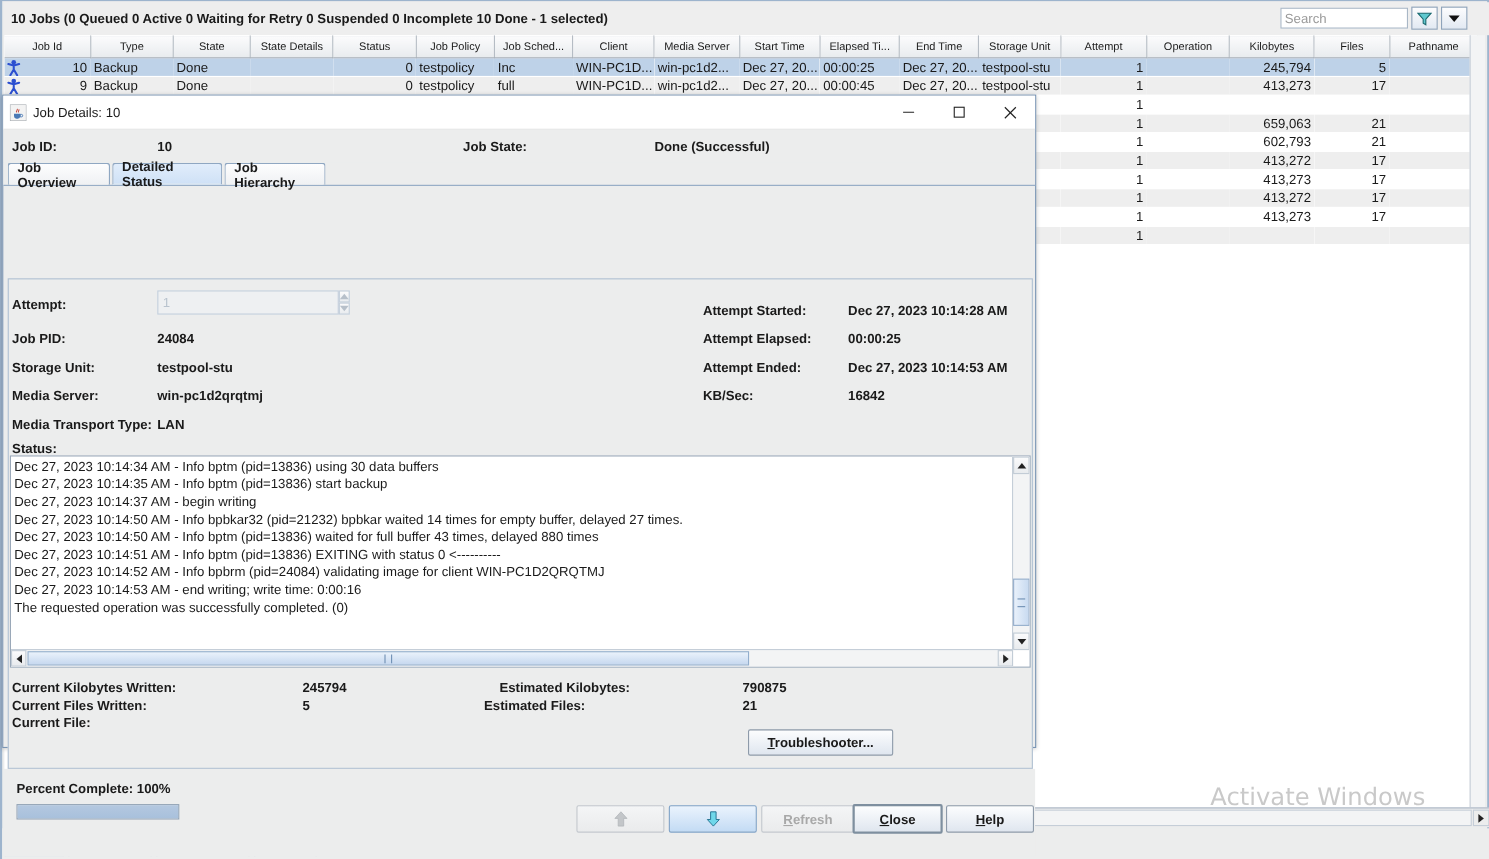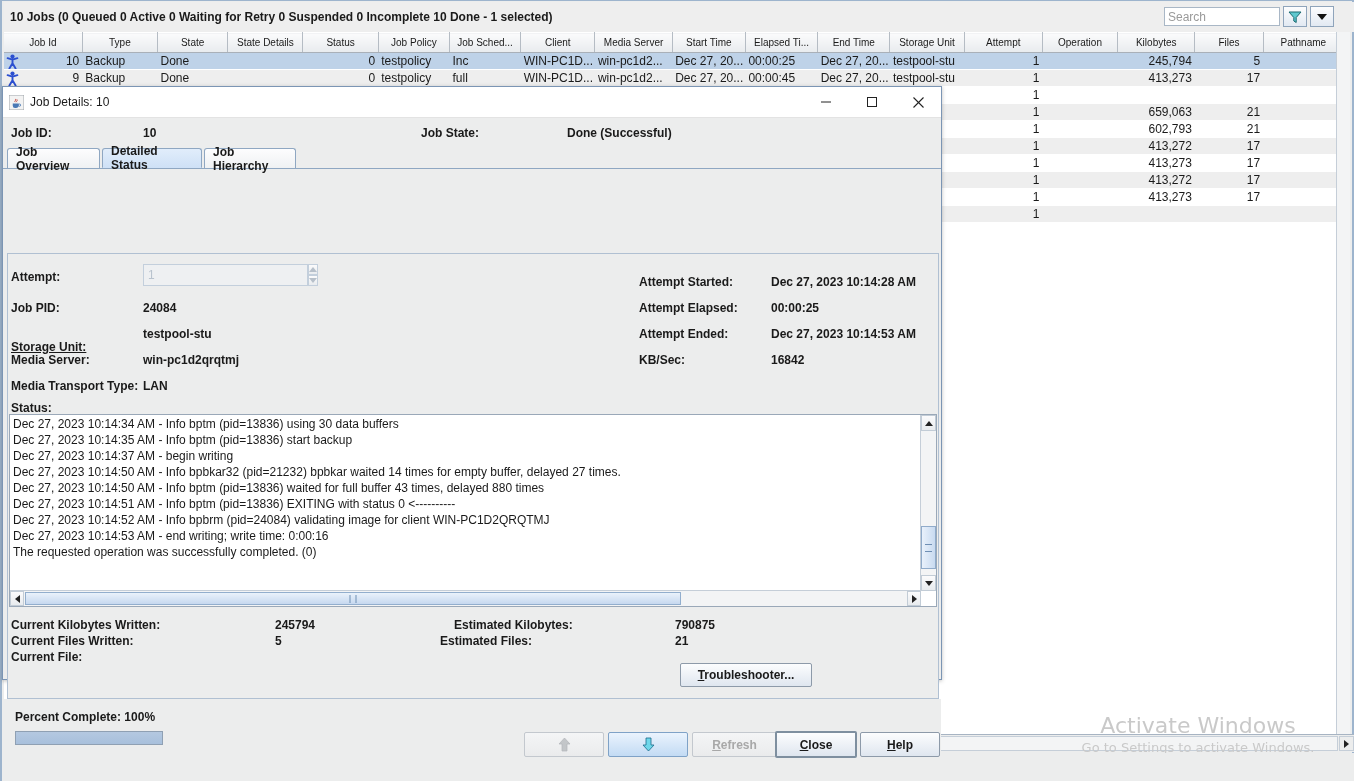--- a/index.html
+++ b/index.html
@@ -733,21 +733,20 @@
           <span class="hs-grip"></span>
         </div>
       </div>
       <div class="hs-arrow right">
         <span class="tri-r"></span>
       </div>
     </div>
 
     <div class="watermark">
       <div class="wm1">Activate Windows</div>
-      <div class="wm2">Go to Settings to activate Windows.</div>
     </div>
 
     <div class="tabstrip" id="bottom-tabs">
         <div class="btab active" style="left: 2px; width: 54px;">Jobs</div>
         <div class="btab" style="left: 60px; width: 76px;">Daemons</div>
         <div class="btab" style="left: 140px; width: 85px;">Processes</div>
         <div class="btab" style="left: 229px; width: 57px;">Drives</div>
       </div>
 
     <div class="dialog">
@@ -778,35 +777,35 @@
               <line x1="11.5" y1="1.5" x2="1.5" y2="11.5" stroke="#222" stroke-width="1.1"></line>
             </svg>
           </div>
         </div>
       </div>
 
       <div class="dlg-head">
         <span class="lbl" style="left:8px; top:8px;">Job ID:</span>
         <span class="val" style="left:140px; top:8px;">10</span>
         <span class="lbl" style="left:418px; top:8px;">Job State:</span>
-        <span class="val" style="left:564px; top:8px;">Done (Successful)</span>
+        <span class="val" style="left:592px; top:8px;">Done (Successful)</span>
       </div>
 
       <div class="dtabs" id="dialog-tabs">
           <div class="dtab" style="left: 4px; width: 93px;">Job Overview</div>
           <div class="dtab active" style="left: 99px; width: 100px;">Detailed Status</div>
           <div class="dtab" style="left: 201px; width: 92px;">Job Hierarchy</div>
         </div>
 
       <div class="panel"></div>
 
       <span class="fld-lbl" style="left:8px;  top:183px;">Attempt:</span>
       <span class="fld-lbl" style="left:8px;  top:214px;">Job PID:</span>
       <span class="fld-val" style="left:140px;top:214px;">24084</span>
-      <span class="fld-lbl" style="left:8px;  top:253px;text-decoration:underline;">Storage Unit:</span>
+      <span class="fld-lbl" style="left:8px;  top:240px;">Storage Unit:</span>
       <span class="fld-val" style="left:140px;top:240px;">testpool-stu</span>
       <span class="fld-lbl" style="left:8px;  top:266px;">Media Server:</span>
       <span class="fld-val" style="left:140px;top:266px;">win-pc1d2qrqtmj</span>
       <span class="fld-lbl" style="left:8px;  top:292px;">Media Transport Type:</span>
       <span class="fld-val" style="left:140px;top:292px;">LAN</span>
 
       <div class="spinner">
         <input class="spin-field" type="text" readonly="" value="1" style="">
         <div class="spin-btns">
           <div class="spin-b">

